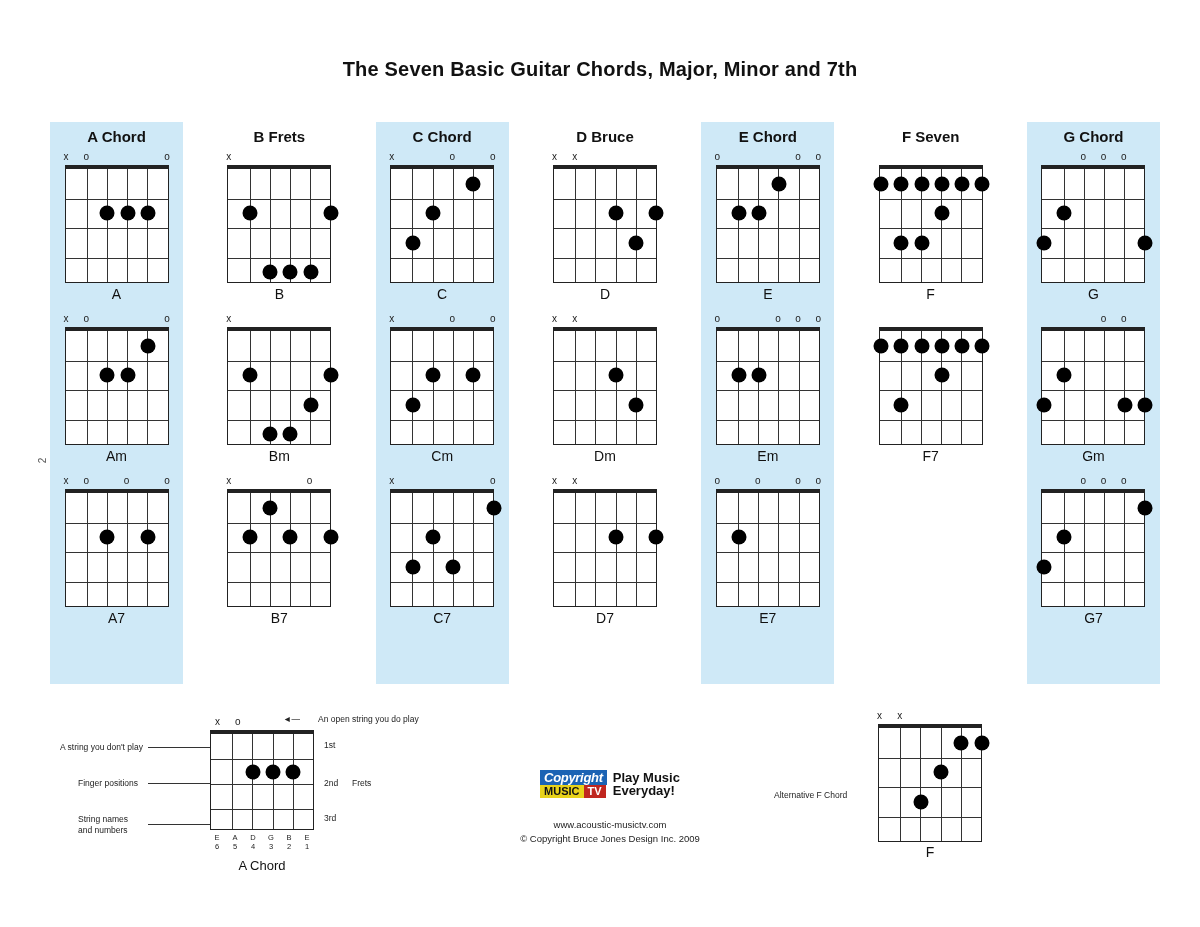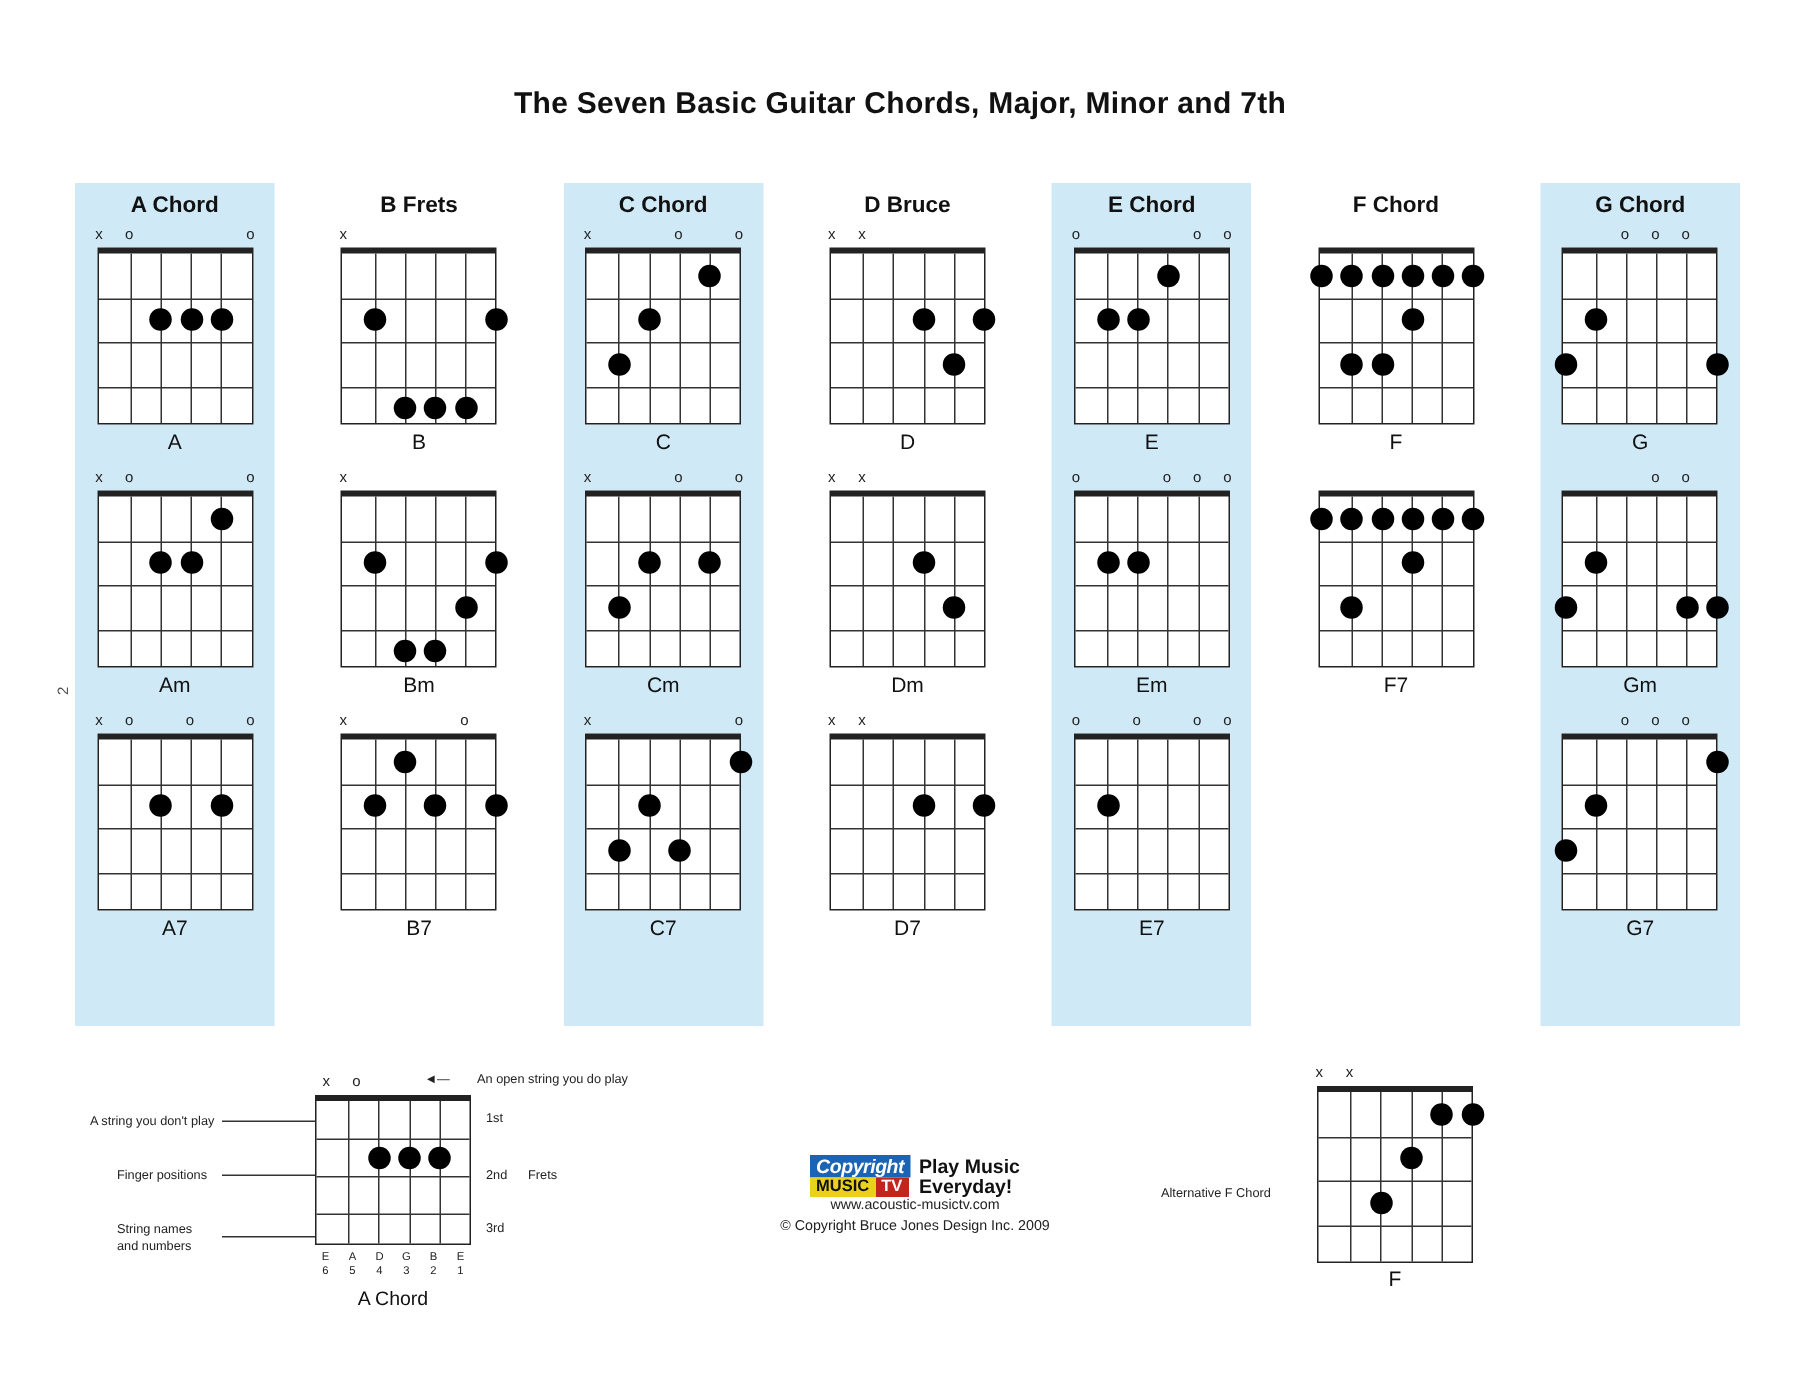--- a/index.html
+++ b/index.html
@@ -236,21 +236,21 @@
   .tagline {
     text-align: left;
     font-size: 13px;
     font-weight: bold;
     line-height: 13px;
     color: #111;
   }
   .brand-url {
     font-size: 9.5px;
     color: #222;
-    margin-top: 0;
+    margin-top: 21px;
   }
   .brand-copy {
     font-size: 9.5px;
     color: #222;
     margin-top: 3px;
   }
 
   
   .altf {
     position: absolute;
@@ -601,21 +601,21 @@
             <div class="vline" style="left: 81.8px;"></div>
             <div class="hline" style="top: 29.5px;"></div>
             <div class="hline" style="top: 59px;"></div>
             <div class="hline" style="top: 88.5px;"></div>
             <div class="dot" style="left: 21.7px; top: 44.25px;"></div>
           </div>
           <div class="chord-label">E7</div>
         </div>
       </div>
       <div class="col">
-        <div class="col-title">F Chord</div>
+        <div class="col-title">F Seven</div>
         <div class="chord">
           <div class="markers"></div>
           <div class="grid">
             <div class="vline" style="left: 21.2px;"></div>
             <div class="vline" style="left: 41.4px;"></div>
             <div class="vline" style="left: 61.6px;"></div>
             <div class="vline" style="left: 81.8px;"></div>
             <div class="hline" style="top: 29.5px;"></div>
             <div class="hline" style="top: 59px;"></div>
             <div class="hline" style="top: 88.5px;"></div>

